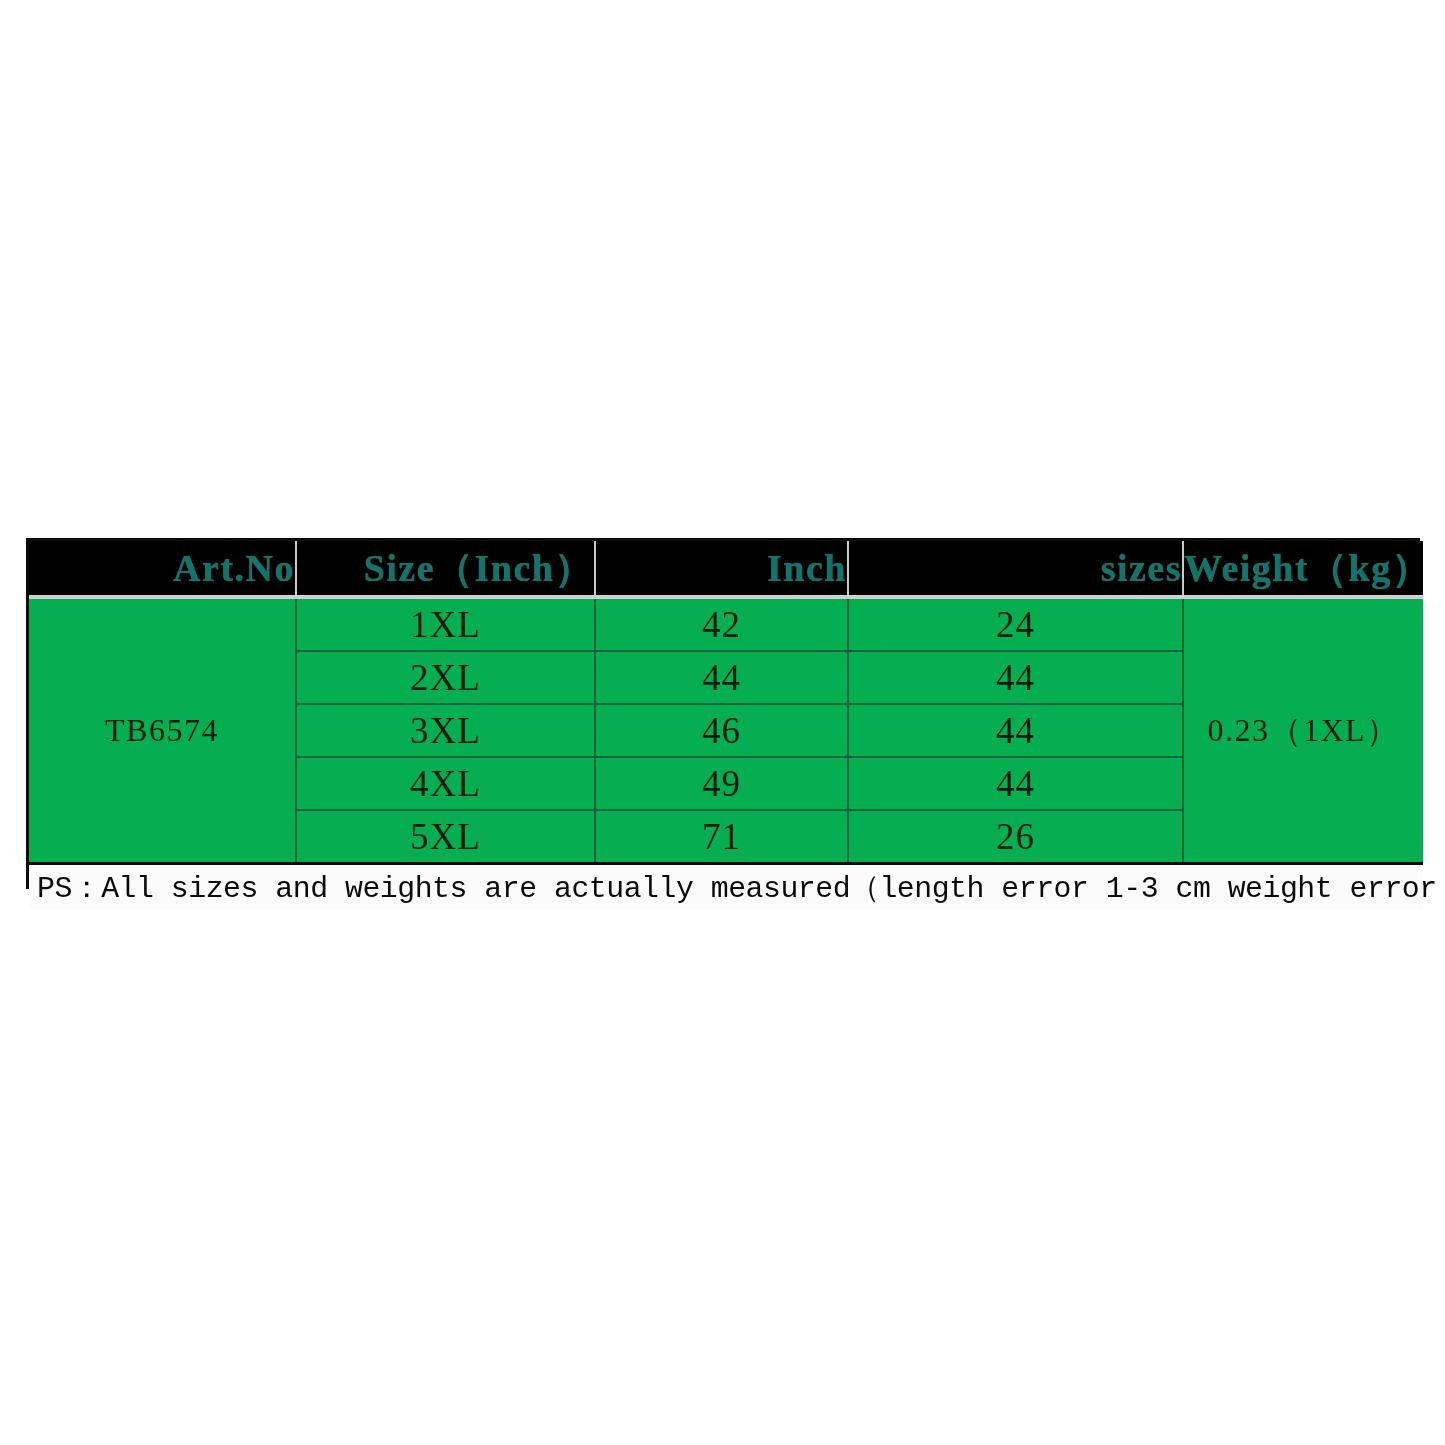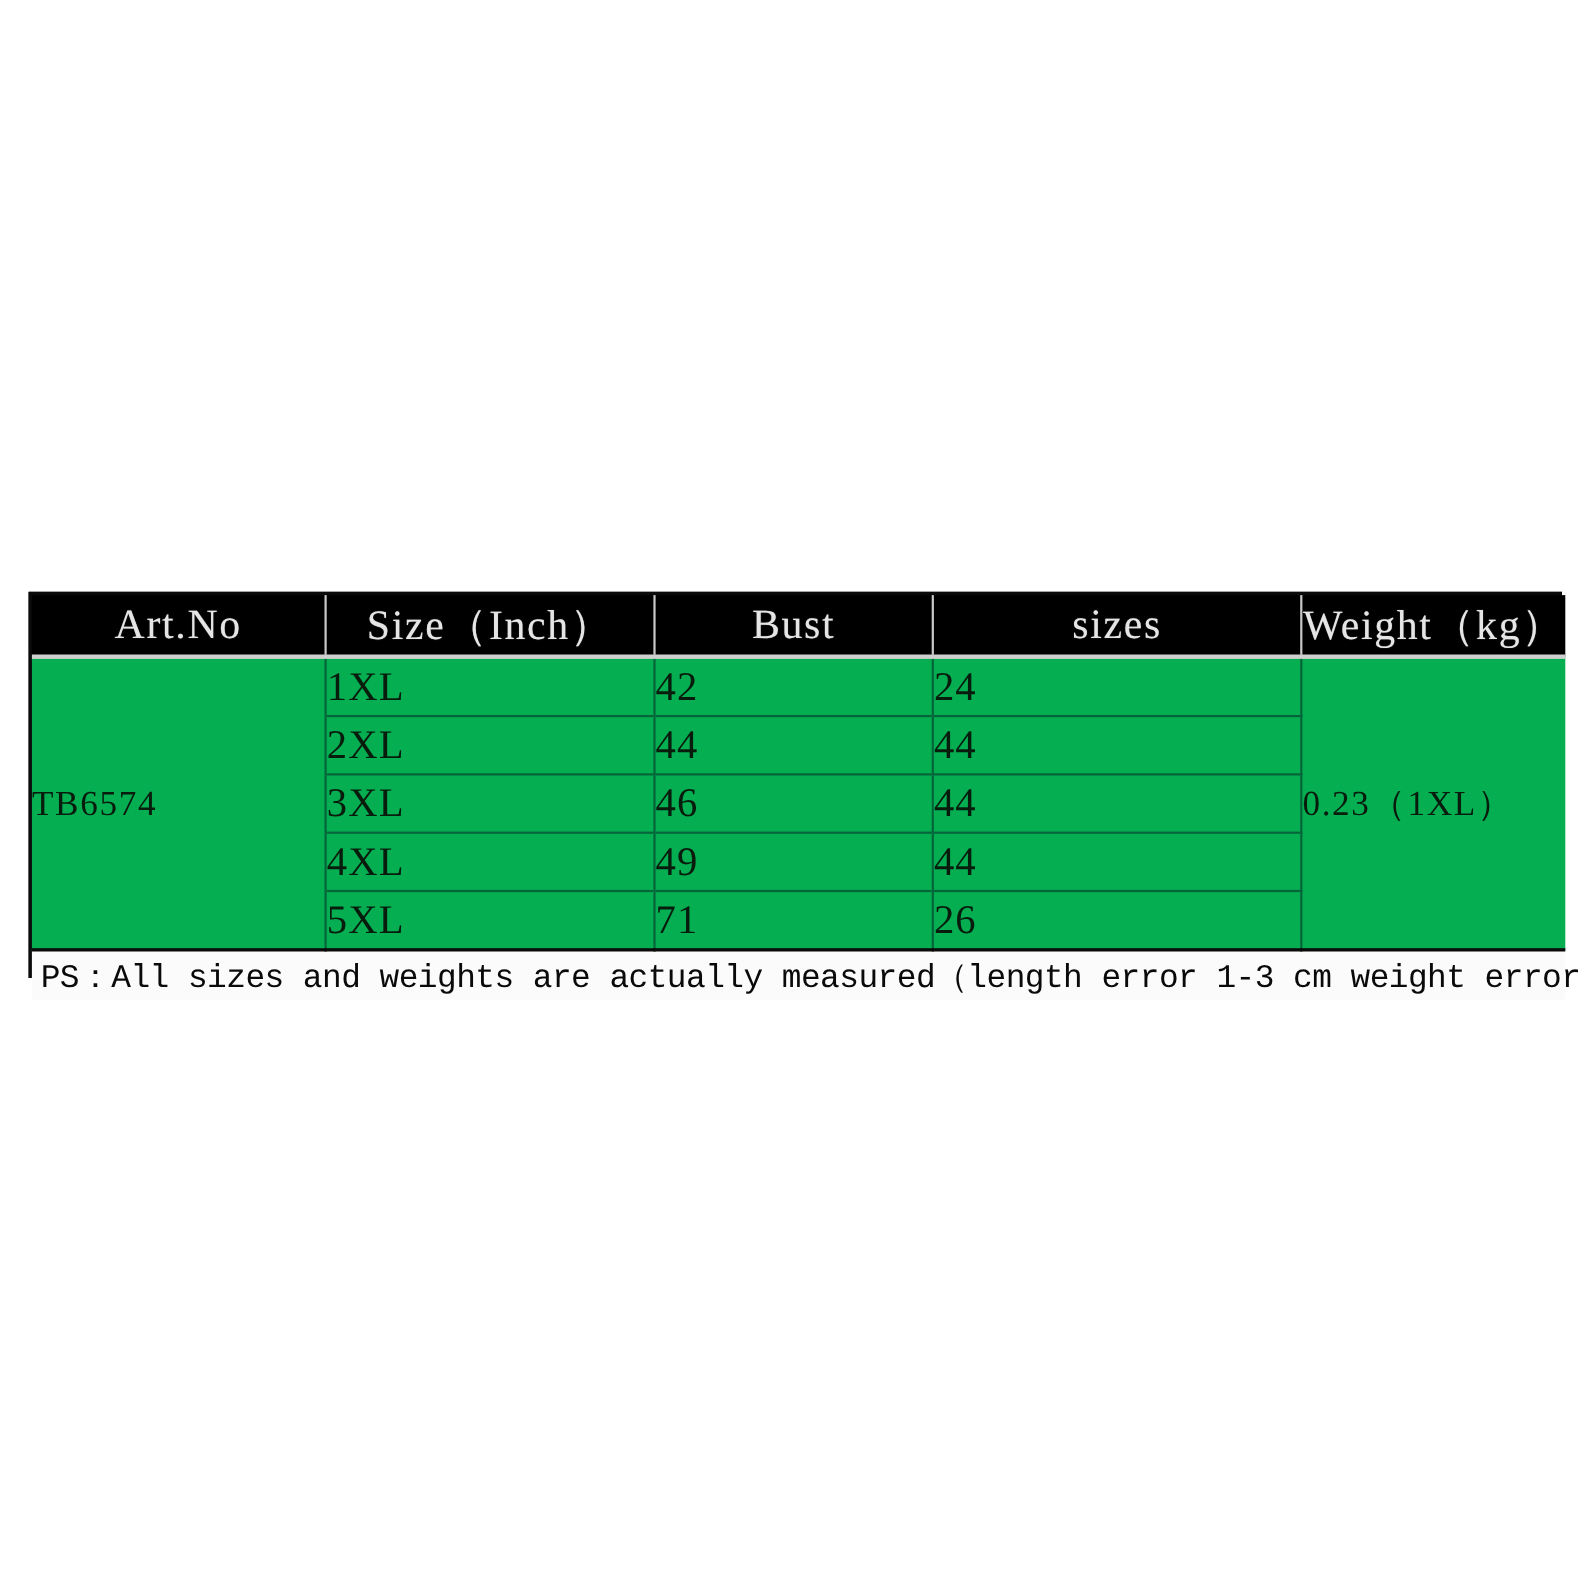--- a/index.html
+++ b/index.html
@@ -38,43 +38,44 @@
   
   col.c-art    { width: 267px; }
   col.c-size   { width: 299px; }
   col.c-bust   { width: 253px; }
   col.c-length { width: 335px; }
   col.c-weight { width: 240px; }
 
   
   thead th {
     background: #000000;
-    color: #e5e5e5;
+    color: #0f766e;
     height: 54px;
     font-size: 38px;
-    font-weight: 400;
+    font-weight: 700;
     letter-spacing: 1.5px;
-    text-align: center;
+    text-align: right;
     vertical-align: middle;
     padding: 0;
     border: 0;
     white-space: nowrap;
     text-shadow: 0 0 1px rgba(255,255,255,.45);
   }
   thead th + th { border-left: 2px solid #c9c9c9; }
   thead tr { border-bottom: 4px solid #cfcfcf; }
 
   
   tbody td {
     background: #05af51;
     color: #081c0e;
     height: 51px;
     font-size: 37px;
     font-weight: 400;
     letter-spacing: 1px;
+    text-align: center;
     vertical-align: middle;
     padding: 0;
     white-space: nowrap;
     border-top: 2px solid #05653a;
     border-left: 2px solid #05653a;
   }
   tbody tr:first-child td { border-top: 0; }
   tbody td.first-col { border-left: 0; }
 
   
@@ -111,21 +112,21 @@
       <col class="c-size">
       <col class="c-bust">
       <col class="c-length">
       <col class="c-weight">
     </colgroup>
 
     <thead>
       <tr>
         <th>Art.No</th>
         <th>Size（Inch）</th>
-        <th>Bust</th>
+        <th>Inch</th>
         <th>sizes</th>
         <th>Weight（kg）</th>
       </tr>
     </thead>
 
     <tbody>
       <tr>
         <td class="first-col merged art-no" rowspan="5">TB6574</td>
         <td>1XL</td>
         <td>42</td>

